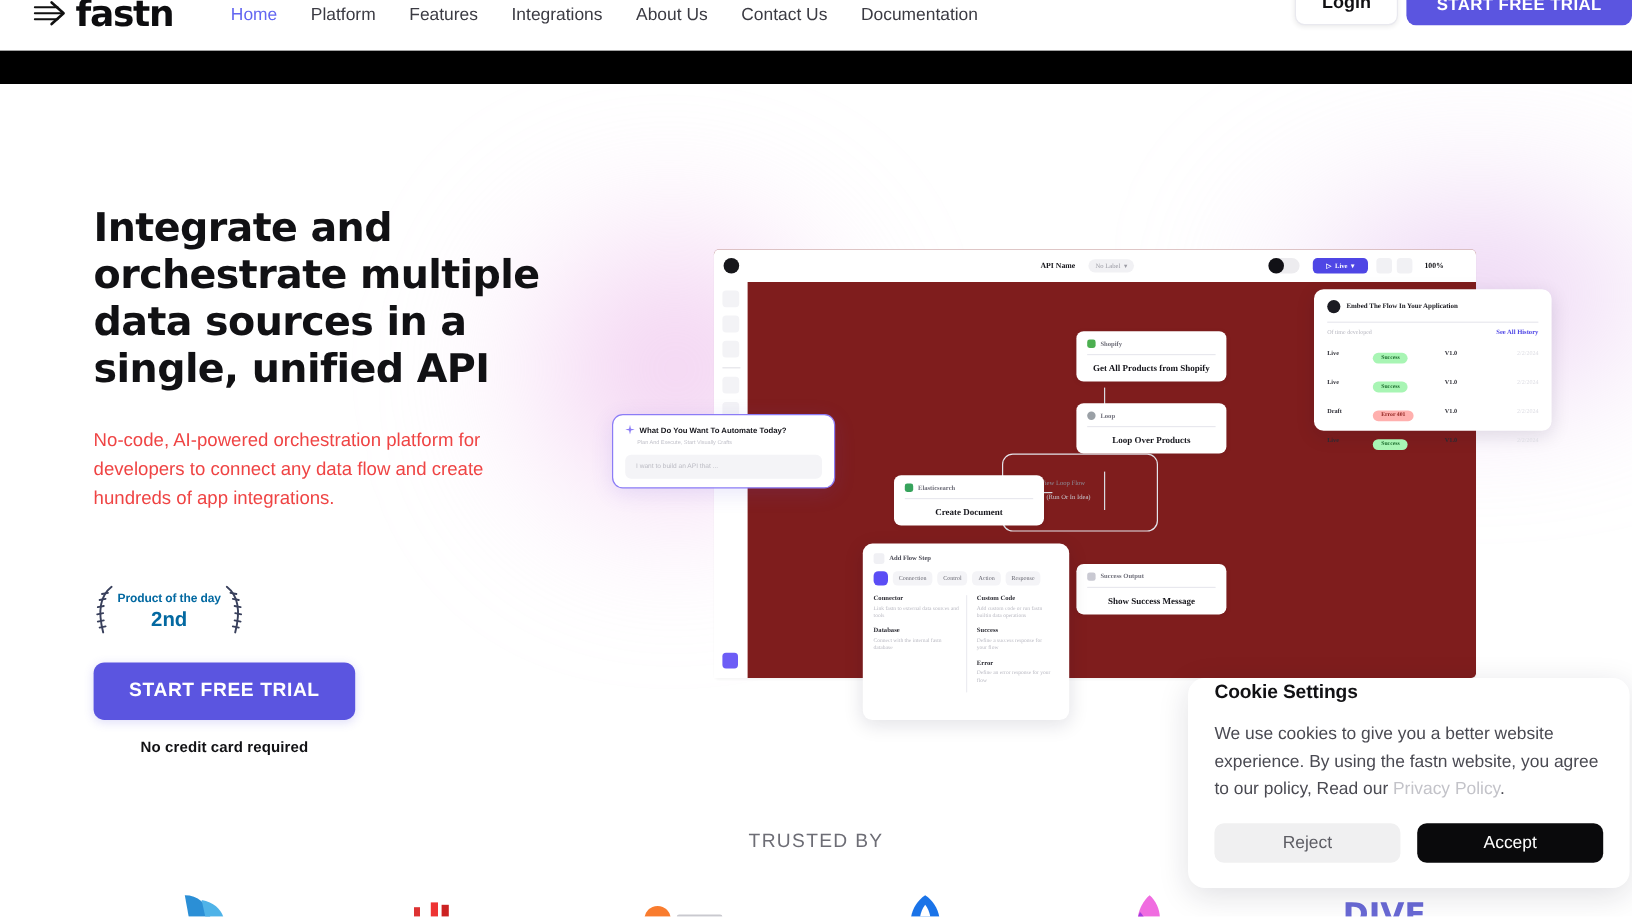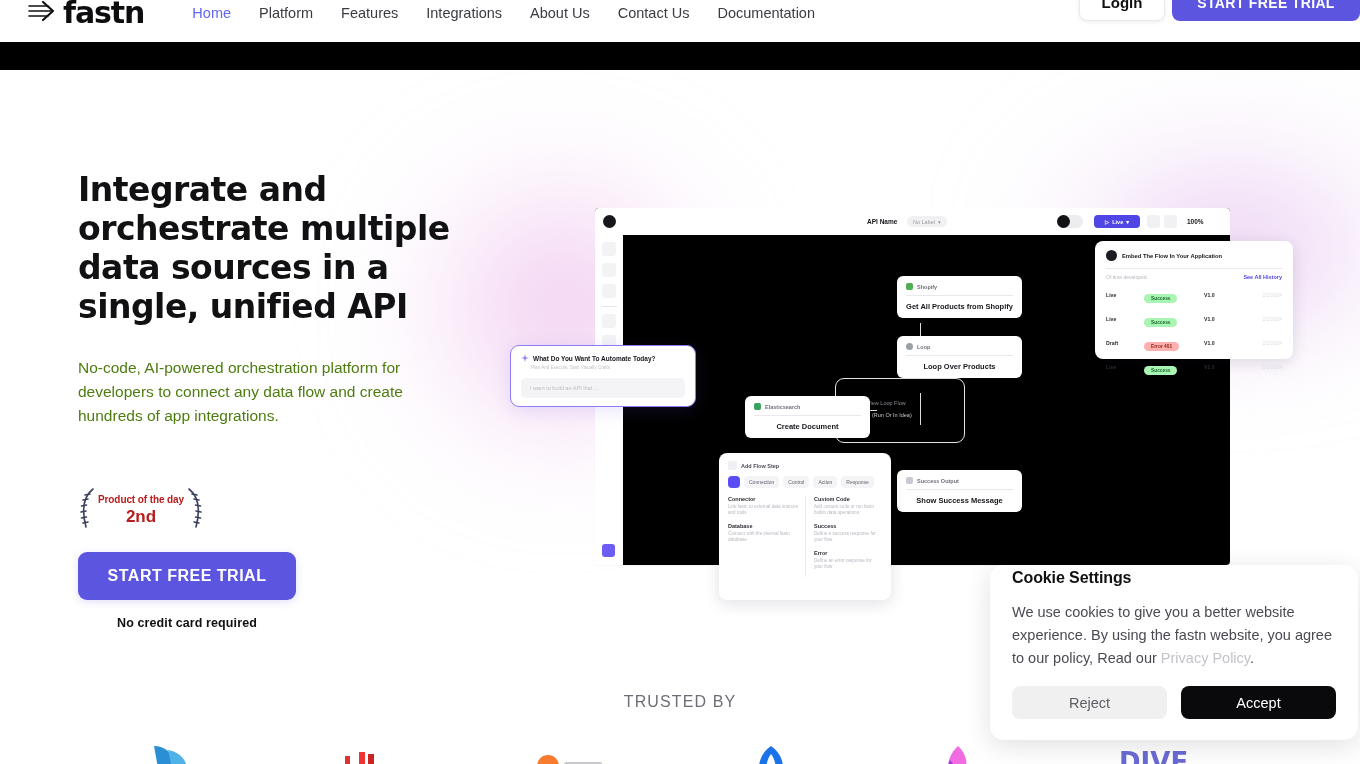--- a/index.html
+++ b/index.html
@@ -61,52 +61,53 @@
     display: flex; align-items: center; justify-content: center; cursor: pointer;
   }
 
   
   .hero-left { position: absolute; left: 78px; top: 170px; width: 400px; z-index: 5; }
   .hero-title {
     font-size: 33px; line-height: 39px; font-weight: 700; color: #111114;
     letter-spacing: -.5px; font-family: "DejaVu Sans", sans-serif;
   }
   .hero-sub {
-    margin-top: 30px; font-size: 15.5px; line-height: 24px; color: #4d7c0f;
+    margin-top: 30px; font-size: 15.5px; line-height: 24px; color: #ef4444;
     width: 370px;
   }
   .ph-badge {
     margin-top: 58px; position: relative; width: 126px; height: 44px;
     display: flex; align-items: center; justify-content: center;
   }
   .ph-laurel { position: absolute; top: 0; height: 44px; width: 20px; }
   .ph-laurel.l { left: 0; }
   .ph-laurel.r { right: 0; }
-  .ph-inner { text-align: center; color: #b91c1c; }
+  .ph-inner { text-align: center; color: #0369a1; }
   .ph-top { font-size: 10px; font-weight: 700; letter-spacing: -.1px; }
   .ph-rank { font-size: 17px; font-weight: 700; margin-top: 2px; }
 
   .cta-block { margin-top: 22px; }
   .cta-btn {
     width: 218px; height: 48px; border-radius: 9px;
     background: #5b55e0; color: #fff; border: none;
     font-size: 16px; font-weight: 700; letter-spacing: .5px;
     display: flex; align-items: center; justify-content: center; cursor: pointer;
     box-shadow: 0 2px 8px rgba(91,85,224,.18);
   }
   .cta-note {
     margin-top: 16px; width: 218px; text-align: center;
     font-size: 12.5px; font-weight: 700; color: #111114; letter-spacing: .1px;
   }
 
   
   .product {
     position: absolute; left: 595px; top: 208px; width: 635px; height: 357px;
-    background: #000000; border-radius: 4px; z-index: 4;
+    background: #7f1d1d; border-radius: 4px; z-index: 4;
     box-shadow: 0 1px 2px rgba(0,0,0,.04);
+    font-family: Liberation Serif, serif;
   }
   .prod-topbar {
     position: absolute; left: 0; top: 0; width: 635px; height: 27px;
     background: #fff; display: flex; align-items: center; border-radius: 4px 4px 0 0;
   }
   .prod-logo {
     width: 13px; height: 13px; border-radius: 50%; background: #17171b; margin-left: 8px;
     display: flex; align-items: center; justify-content: center;
   }
   .prod-api-name { position: absolute; left: 272px; font-size: 6.5px; font-weight: 700; color: #15151a; }

